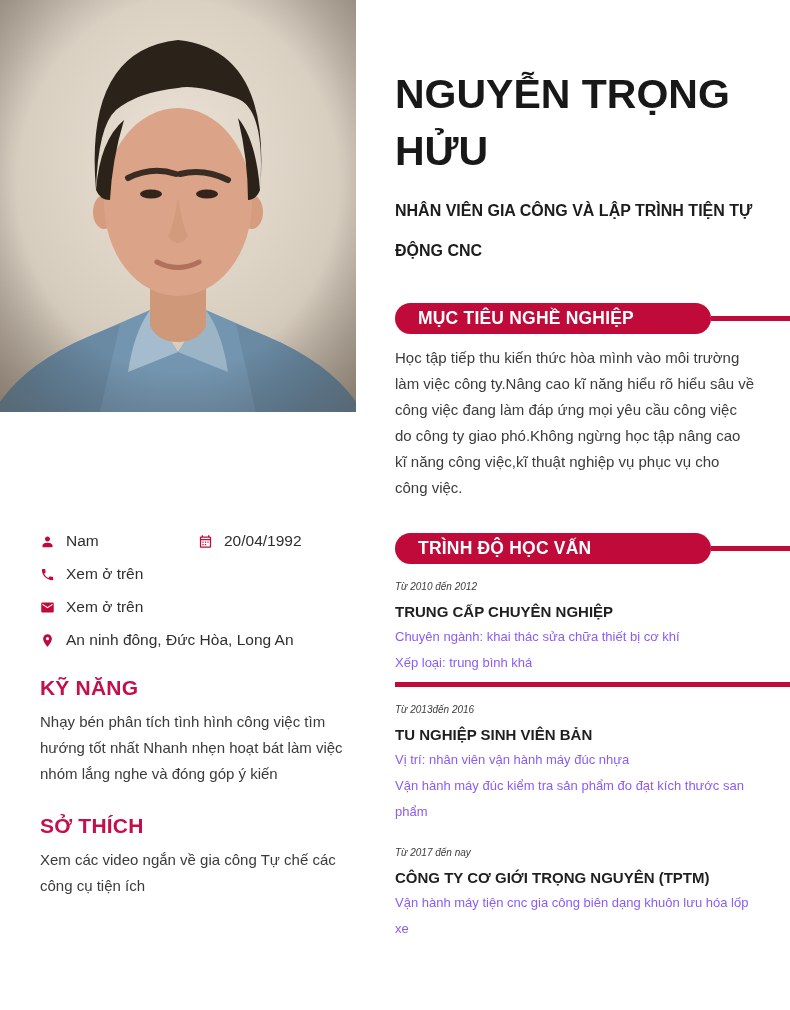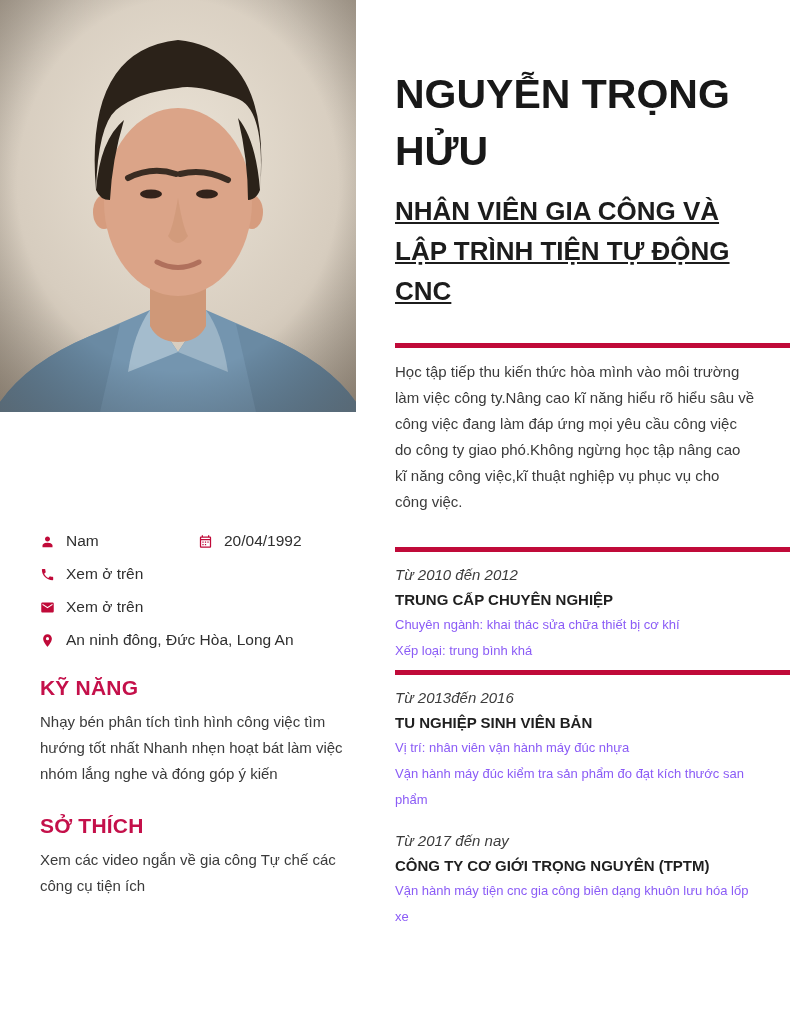--- a/index.html
+++ b/index.html
@@ -45,45 +45,44 @@
     position:absolute; left:395px; top:0; width:395px;
   }
   .cv-name {
     margin-top:66px;
     font-size:41px; line-height:57px; font-weight:bold;
     color:#181818; letter-spacing:0px;
     padding-right:24px;
   }
   .cv-title {
     margin-top:11px;
-    font-size:26px; line-height:40px; font-weight:bold;
+    font-size:16px; line-height:40px; font-weight:bold;
     color:#1c1c1c;
     padding-right:30px;
-    text-decoration:underline;
   }
   .section-header {
     display:flex; align-items:center;
     margin-top:32px; margin-bottom:11px;
   }
   .section-pill {
     flex:none; width:316px; height:31px;
     background:#c00a39; border-radius:16px;
     color:#ffffff; font-size:17.5px; font-weight:bold;
     line-height:31px; padding-left:23px; letter-spacing:0.2px;
     white-space:nowrap;
   }
   .section-line { flex:1; height:5px; background:#c00a39; }
 
   .body-text {
     font-size:15px; line-height:26px; color:#3b3b3b;
     padding-right:35px;
   }
   .entry { margin-top:10px; padding-right:35px; }
   .entry-time {
-    font-style:italic; font-size:15px; color:#3c3c3c; line-height:24px;
+    font-style:italic; font-size:10px; color:#3c3c3c; line-height:24px;
   }
   .entry-title {
     font-size:15px; font-weight:bold; color:#1f1f1f; line-height:24px;
     margin-top:1px;
   }
   .entry-line { font-size:13px; color:#8b5cf6; line-height:26px; }
 
   .edu-gap { margin-top:6px; }
   .exp2 { margin-top:16px; }
 
@@ -204,25 +203,27 @@
   <div class="side-text">Xem các video ngắn về gia công Tự chế các công cụ tiện ích</div>
 
 </div>
 
 <div class="right-col">
 
   <h1 class="cv-name">NGUYỄN TRỌNG HỬU</h1>
   <h2 class="cv-title">NHÂN VIÊN GIA CÔNG VÀ LẬP TRÌNH TIỆN TỰ ĐỘNG CNC</h2>
 
   <div class="section-header">
+    <div class="section-pill">MỤC TIÊU NGHỀ NGHIỆP</div>
     <div class="section-line"></div>
   </div>
   <div class="body-text">Học tập tiếp thu kiến thức hòa mình vào môi trường làm việc công ty.Nâng cao kĩ năng hiểu rõ hiểu sâu về công việc đang làm đáp ứng mọi yêu cầu công việc do công ty giao phó.Không ngừng học tập nâng cao kĩ năng công việc,kĩ thuật nghiệp vụ phục vụ cho công việc.</div>
 
   <div class="section-header">
+    <div class="section-pill">TRÌNH ĐỘ HỌC VẤN</div>
     <div class="section-line"></div>
   </div>
   <div class="entry">
     <div class="entry-time">Từ 2010 đến 2012</div>
     <div class="entry-title">TRUNG CẤP CHUYÊN NGHIỆP</div>
     <div class="entry-line">Chuyên ngành: khai thác sửa chữa thiết bị cơ khí</div>
     <div class="entry-line">Xếp loại: trung bình khá</div>
   </div>
 
   <div class="section-header edu-gap">

